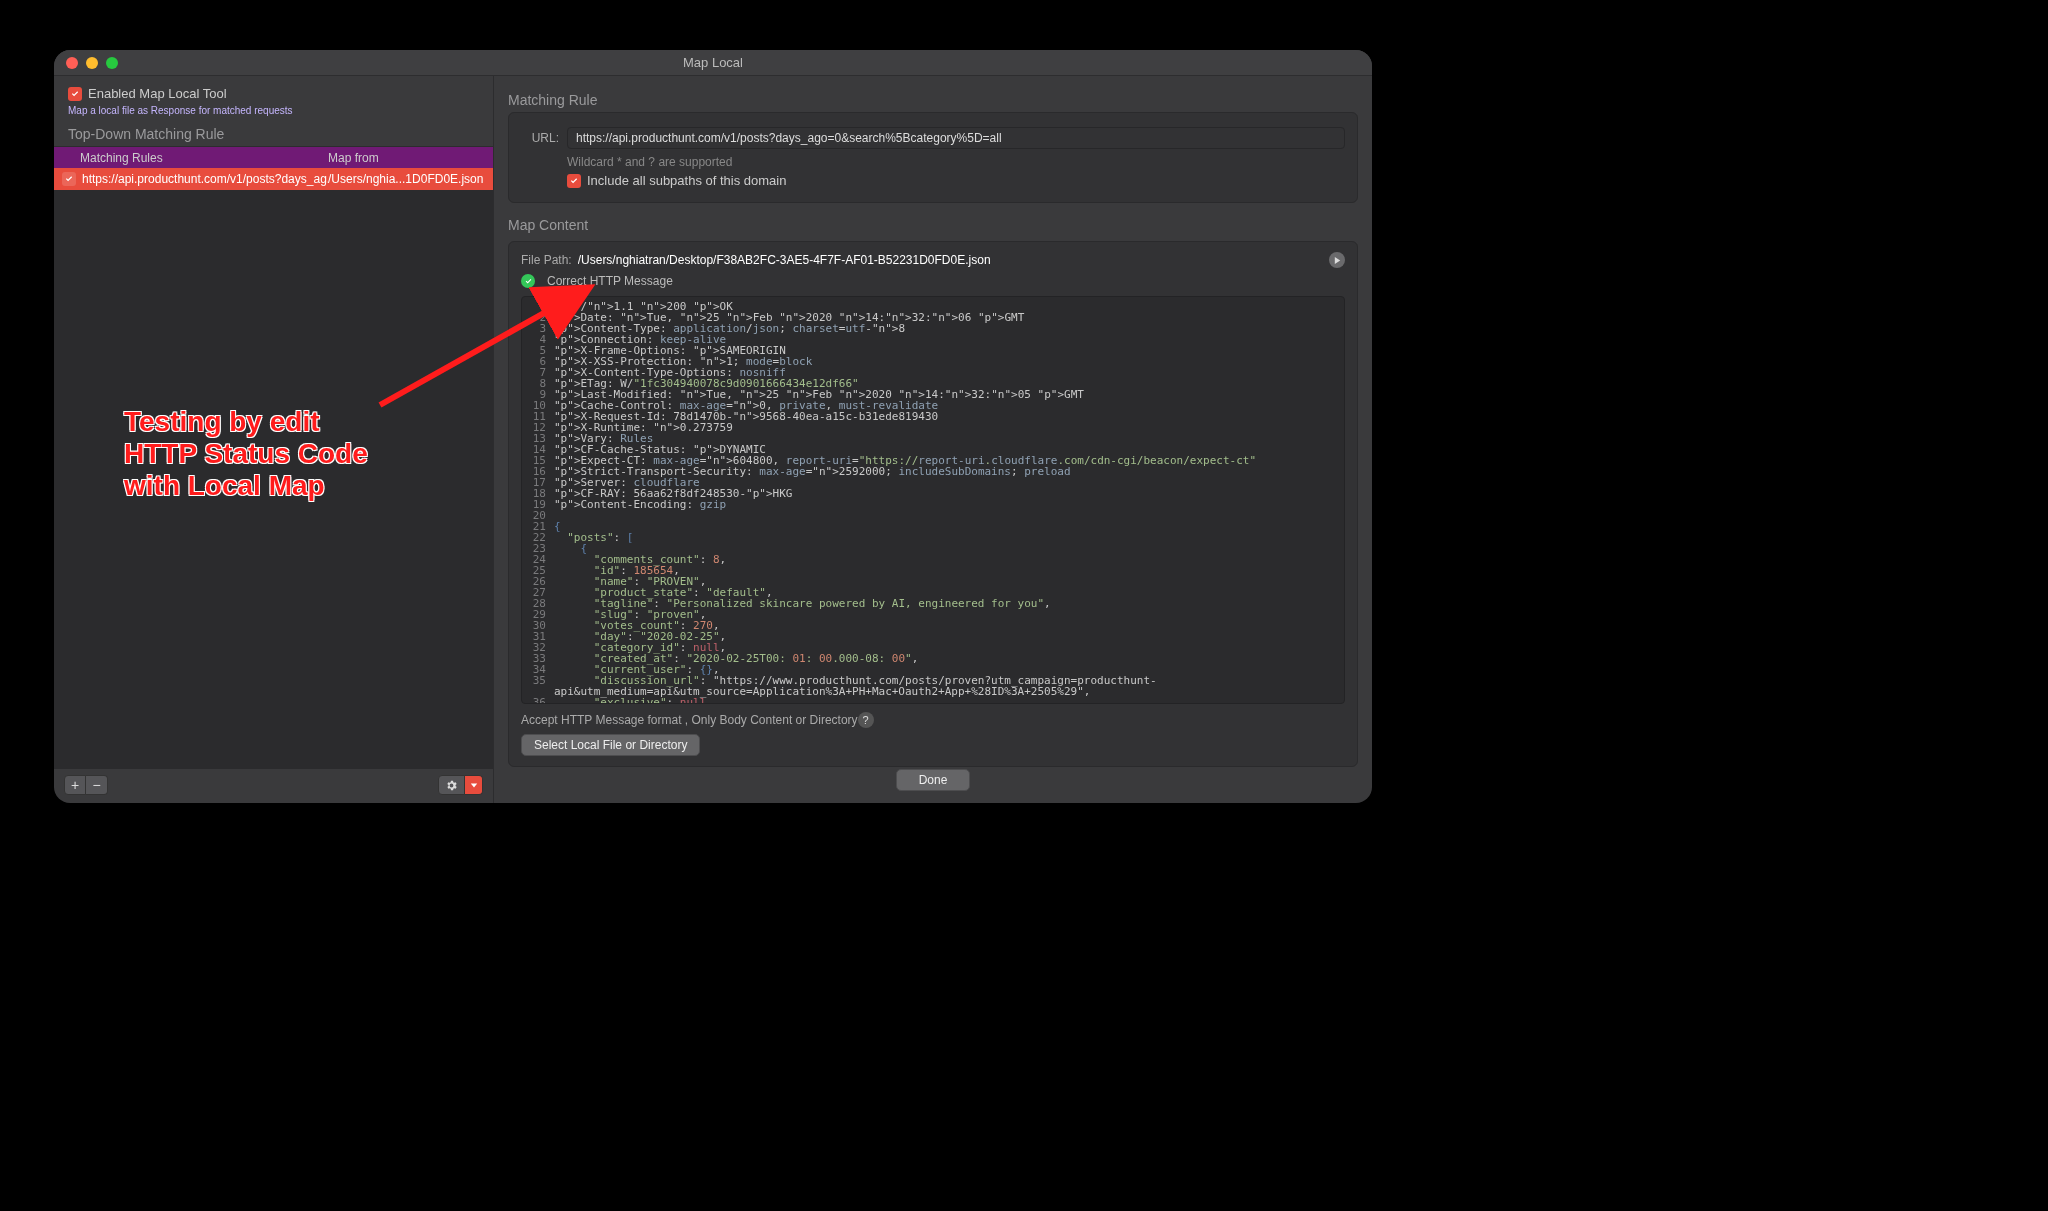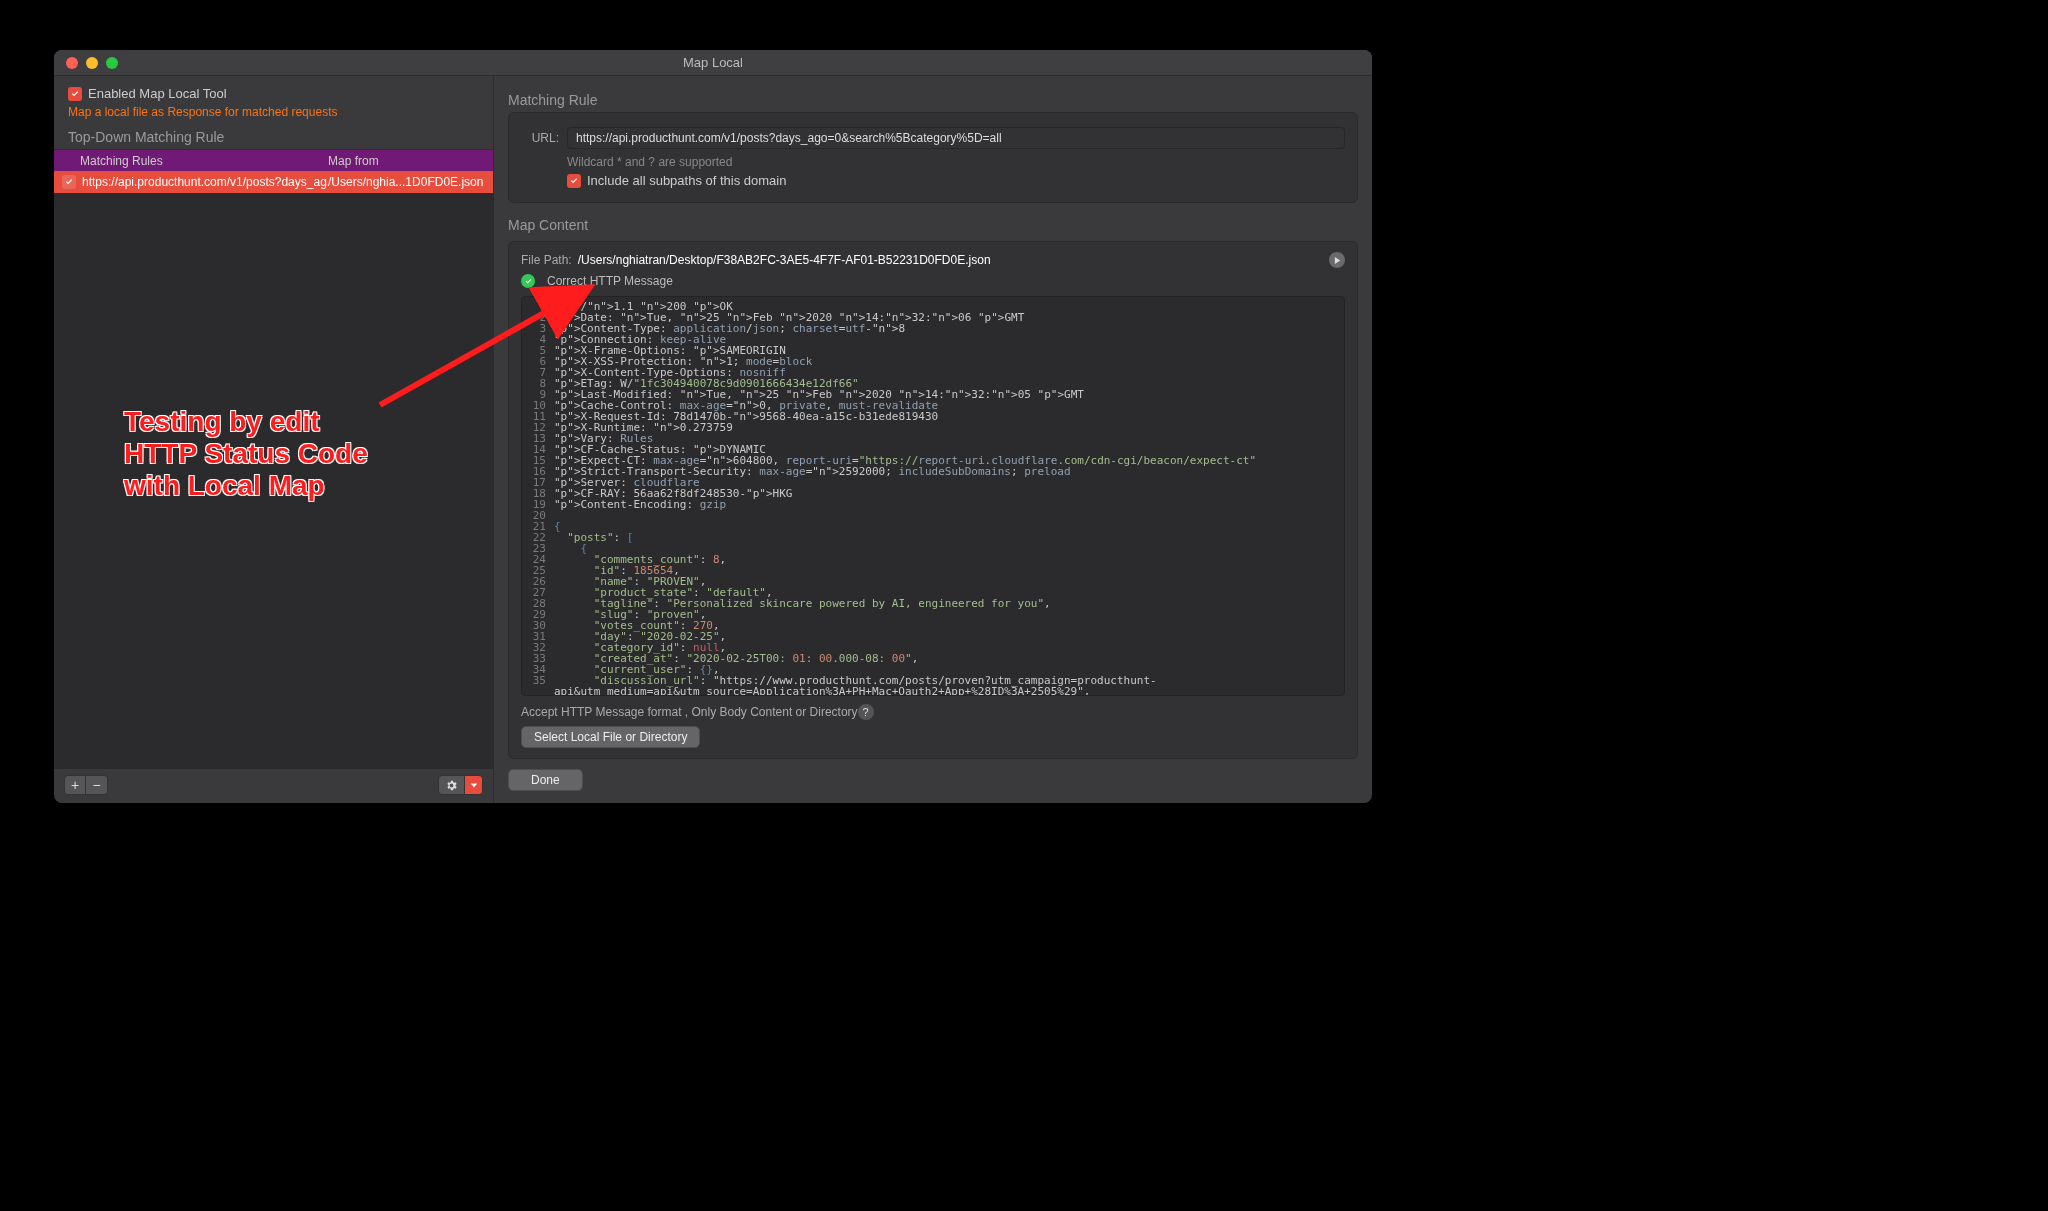--- a/index.html
+++ b/index.html
@@ -9,21 +9,21 @@
     font-size: 13px;
     color: #ccc;
     width: 2048px;
     height: 1211px;
     padding: 50px 60px;
   }
   .window {
     width: 1318px;
     height: 753px;
     background: #3a3a3c;
-    border-radius: 8px;
+    border-radius: 16px;
     box-shadow: 0 20px 50px rgba(0,0,0,0.6);
     display: flex;
     flex-direction: column;
     overflow: hidden;
     margin-left: -6px;
   }
   .titlebar {
     height: 26px;
     display: flex;
     align-items: center;
@@ -54,21 +54,21 @@
   }
   .pad { padding: 0 14px; }
   .check-row { display:flex; align-items:center; gap:6px; margin-bottom:4px; }
   .chk {
     width:14px; height:14px; border-radius:3px;
     display:flex; align-items:center; justify-content:center;
     font-size:10px; color:#fff;
   }
   .chk.red { background:#e84c3d; }
   .chk svg { width:10px; height:10px; fill:#fff; }
-  .subtle { color:#f97316; font-size:12px; }
+  .subtle { color:#c4b5fd; font-size:10px; }
   .section-label { color:#9a9a9c; font-size:14px; margin: 6px 0 4px 0; }
   .rules-head {
     display:flex; background:#701a75; color:#ccc;
     font-size:12px; height:22px; align-items:center;
     padding-left: 26px;
     border-top:1px solid #2c2c2e;
   }
   .rules-head .c1 { width: 248px; }
   .rules-head .c2 { flex:1; }
   .rule-row {
@@ -150,21 +150,21 @@
   .codebody .b { color:#bf616a; }
   .codebody .c { color:#5e81ac; }
   .footer-row { display:flex; align-items:center; margin-top:8px; color:#aaa; font-size:12px; }
   .qmark { width:16px; height:16px; border-radius:50%; background:#555; color:#ddd; display:flex; align-items:center; justify-content:center; font-size:11px; }
   .btn {
     background:#656567; color:#eee; border:1px solid #4d4d4f;
     height:22px; padding:0 12px; border-radius:5px;
     font-size:12px; cursor:pointer;
     display:inline-flex; align-items:center; width:fit-content;
   }
-  .done-row { display:flex; justify-content:flex-start; margin-top:10px; }
+  .done-row { display:flex; justify-content:center; margin-top:2px; }
   .annotation {
     position:absolute;
     color:#ff1c1c; font-weight:700;
     font-size:28px; line-height:1.15;
     text-shadow: 0 0 1px #fff, 1px 1px 0 #fff, -1px -1px 0 #fff, 1px -1px 0 #fff, -1px 1px 0 #fff;
     white-space:pre;
   }
   .arrow { position:absolute; }
   .wrap { position:relative; }
 </style>

